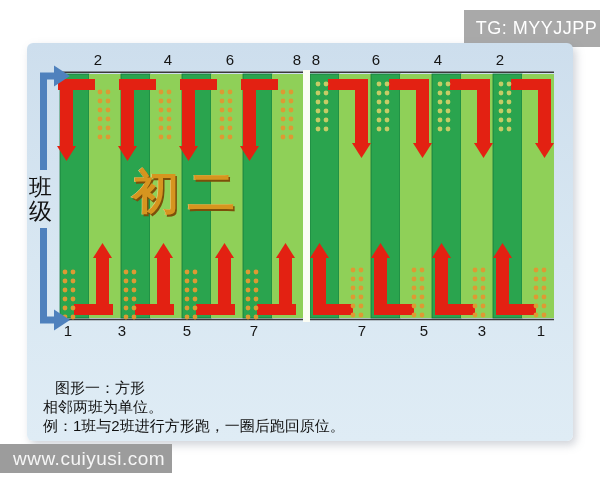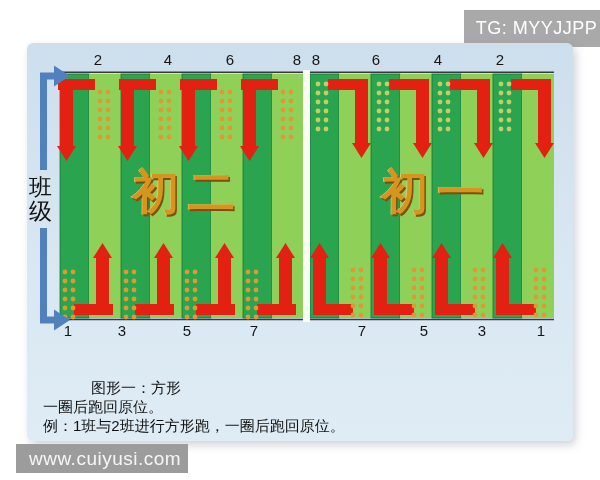--- a/index.html
+++ b/index.html
@@ -19,24 +19,24 @@
          color:#d6951f;text-shadow:1.5px 2px 0 #7c4f0a,-0.5px -0.5px 0 #f3d88f;margin-top:12px;}
   .grade-left{left:118px;width:140px;}
   .grade-right{left:367px;width:140px;}
   .lane-num{position:absolute;width:22px;text-align:center;font-size:15px;color:#151515;}
   .platform-box{position:absolute;left:255px;top:369px;width:128px;height:36px;background:#ffffff;
                 border:2px solid #2e2e2e;border-radius:9px;display:flex;align-items:center;justify-content:center;}
   .platform-box span{font-size:25px;font-weight:bold;letter-spacing:5px;color:#c2504a;
                      font-family:"Liberation Serif",serif;text-shadow:1px 1px 0 #e9cfc4;}
   .caption{position:absolute;left:0;top:0;color:#121212;font-size:15px;}
   .cap-line{position:absolute;white-space:nowrap;}
-  .cap-1{left:55px;top:379px;margin-left:36px;}
+  .cap-1{left:55px;top:379px;}
   .cap-2{left:43px;top:398px;}
   .cap-3{left:43px;top:417px;}
-  .watermark-bar{position:absolute;left:16px;top:444px;width:172px;height:29px;background:#9c9c9c;
+  .watermark-bar{position:absolute;left:0;top:444px;width:172px;height:29px;background:#9c9c9c;
                  display:flex;align-items:center;}
   .watermark-bar span{color:#f6f6f6;font-size:19px;padding-left:13px;letter-spacing:0.5px;}
 </style>
 </head>
 <body>
 
 <div class="page">
 
   <div class="tg-bar">
     <span>TG: MYYJJPP</span>
@@ -308,21 +308,20 @@
       <circle cx="544" cy="315" r="2.4" fill="#dd9a33"></circle>
       <path d="M43.5 170 L43.5 76 L54 76" stroke="#4f81bd" stroke-width="7" fill="none"></path>
       <polygon points="54,65.5 54,86.5 70,76" fill="#4f81bd"></polygon>
       <path d="M43.5 228 L43.5 320 L54 320" stroke="#4f81bd" stroke-width="7" fill="none"></path>
       <polygon points="54,309.5 54,330.5 70,320" fill="#4f81bd"></polygon>
     </svg>
 
   <div class="axis-label">班级</div>
 
   <div class="grade grade-left">初二</div>
-  <div class="grade grade-right">初一</div>
 
   <div id="numbers-layer">
       <div class="lane-num" style="left: 87px; top: 51px;">2</div>
       <div class="lane-num" style="left: 157px; top: 51px;">4</div>
       <div class="lane-num" style="left: 219px; top: 51px;">6</div>
       <div class="lane-num" style="left: 286px; top: 51px;">8</div>
       <div class="lane-num" style="left: 305px; top: 51px;">8</div>
       <div class="lane-num" style="left: 365px; top: 51px;">6</div>
       <div class="lane-num" style="left: 427px; top: 51px;">4</div>
       <div class="lane-num" style="left: 489px; top: 51px;">2</div>
@@ -332,21 +331,21 @@
       <div class="lane-num" style="left: 243px; top: 322px;">7</div>
       <div class="lane-num" style="left: 351px; top: 322px;">7</div>
       <div class="lane-num" style="left: 413px; top: 322px;">5</div>
       <div class="lane-num" style="left: 471px; top: 322px;">3</div>
       <div class="lane-num" style="left: 530px; top: 322px;">1</div>
     </div>
 
 
   <div class="caption">
     <div class="cap-line cap-1">图形一：方形</div>
-    <div class="cap-line cap-2">一圈后跑回原位。</div>
+    <div class="cap-line cap-2">相邻两班为单位。</div>
     <div class="cap-line cap-3">例：1班与2班进行方形跑，一圈后跑回原位。</div>
   </div>
 
   <div class="watermark-bar">
     <span>www.cuiyusi.com</span>
   </div>
 
 </div>
 
 </body></html>

